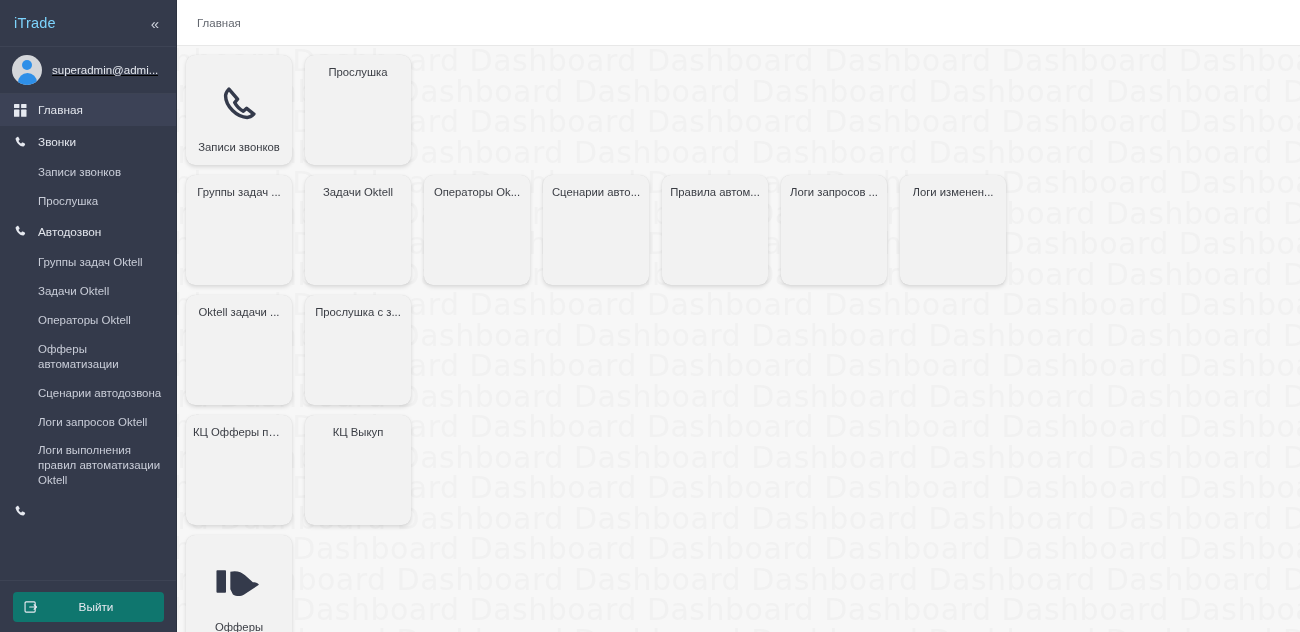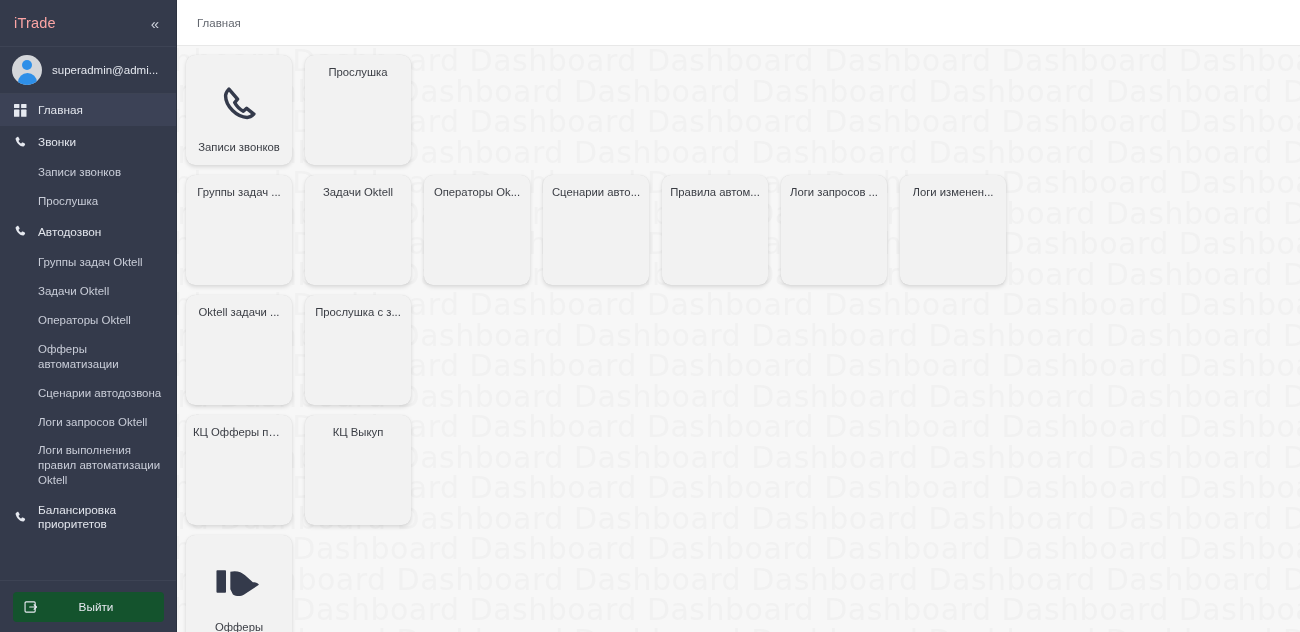--- a/index.html
+++ b/index.html
@@ -19,31 +19,32 @@
     flex: 0 0 177px;
     position: relative;
     border-right: 1px solid #2c3240;
   }
   .sb-header {
     height: 46px; flex: 0 0 46px;
     display: flex; align-items: center; justify-content: space-between;
     padding: 0 14px 0 14px;
     color: #e9ebf0;
   }
-  .sb-brand { font-size: 14.5px; letter-spacing: .2px; color: #fca5a5; }
+  .sb-brand { font-size: 14.5px; letter-spacing: .2px; color: #7dd3fc; }
   .sb-collapse {
     color: #cfd3dd; font-size: 15px; line-height: 1;
     cursor: pointer; padding: 2px 3px;
   }
   .sb-user {
     height: 48px; flex: 0 0 48px;
     display: flex; align-items: center; gap: 10px;
     padding: 0 10px 0 12px;
     border-bottom: 1px solid #3d4354;
     border-top: 1px solid #3d4354;
+    text-decoration: underline;
   }
   .avatar {
     width: 30px; height: 30px; border-radius: 50%;
     background: #d4d6da; flex: 0 0 30px;
     position: relative; overflow: hidden;
   }
   .avatar::before {
     content: ""; position: absolute;
     width: 10px; height: 10px; border-radius: 50%;
     background: #2e8fe8; left: 10px; top: 5px;
@@ -76,21 +77,21 @@
     color: #c9cdd8; font-size: 11.5px; line-height: 1.3;
     cursor: pointer;
   }
   .sb-footer {
     flex: 0 0 52px; height: 52px;
     border-top: 1px solid #3d4354;
     display: flex; align-items: center; justify-content: center;
   }
   .logout-btn {
     width: 151px; height: 30px;
-    background: #14532d; border: none; border-radius: 4px;
+    background: #0f766e; border: none; border-radius: 4px;
     display: flex; align-items: center;
     color: #e6e9f0; font-size: 11.8px;
     font-family: inherit; cursor: pointer;
     padding: 0 10px;
   }
   .logout-btn .lico { width: 16px; height: 16px; flex: 0 0 16px; display:flex; align-items:center; justify-content:center;}
   .logout-btn .ltext { flex: 1 1 auto; text-align: center; }
 
   
   #main {
@@ -220,21 +221,20 @@
         <div class="nav-child">Офферы автоматизации</div>
         <div class="nav-child">Сценарии автодозвона</div>
         <div class="nav-child">Логи запросов Oktell</div>
         <div class="nav-child">Логи выполнения правил автоматизации Oktell</div>
         <div class="nav-group">
           <span class="ico">
             <svg width="13" height="13" viewBox="0 0 16 16" fill="#e6e9f0">
               <path d="M4.1 1.2c.5-.3 1.1-.1 1.4.4l1.3 2.2c.3.5.15 1.1-.32 1.4l-.9.6c.45 1.5 1.9 3 3.4 3.45l.6-.9c.3-.47.9-.62 1.4-.33l2.2 1.3c.5.3.66.9.4 1.4l-.8 1.4c-.35.6-1.05.9-1.72.75C7.6 12.9 3.1 8.4 2 3.9c-.16-.67.15-1.37.75-1.72l1.35-.98z"></path>
             </svg>
           </span>
-          <span>Балансировка приоритетов</span>
         </div>
       </nav>
 
     <div class="sb-footer">
       <button class="logout-btn">
         <span class="lico">
           <svg width="14" height="14" viewBox="0 0 16 16" fill="none" stroke="#e6e9f0" stroke-width="1.3">
             <rect x="1.2" y="2.2" width="11.6" height="11.6" rx="1.2"></rect>
             <path d="M6.5 8h7.8M11.6 5.4 14.3 8l-2.7 2.6" stroke-linecap="round" stroke-linejoin="round"></path>
           </svg>

